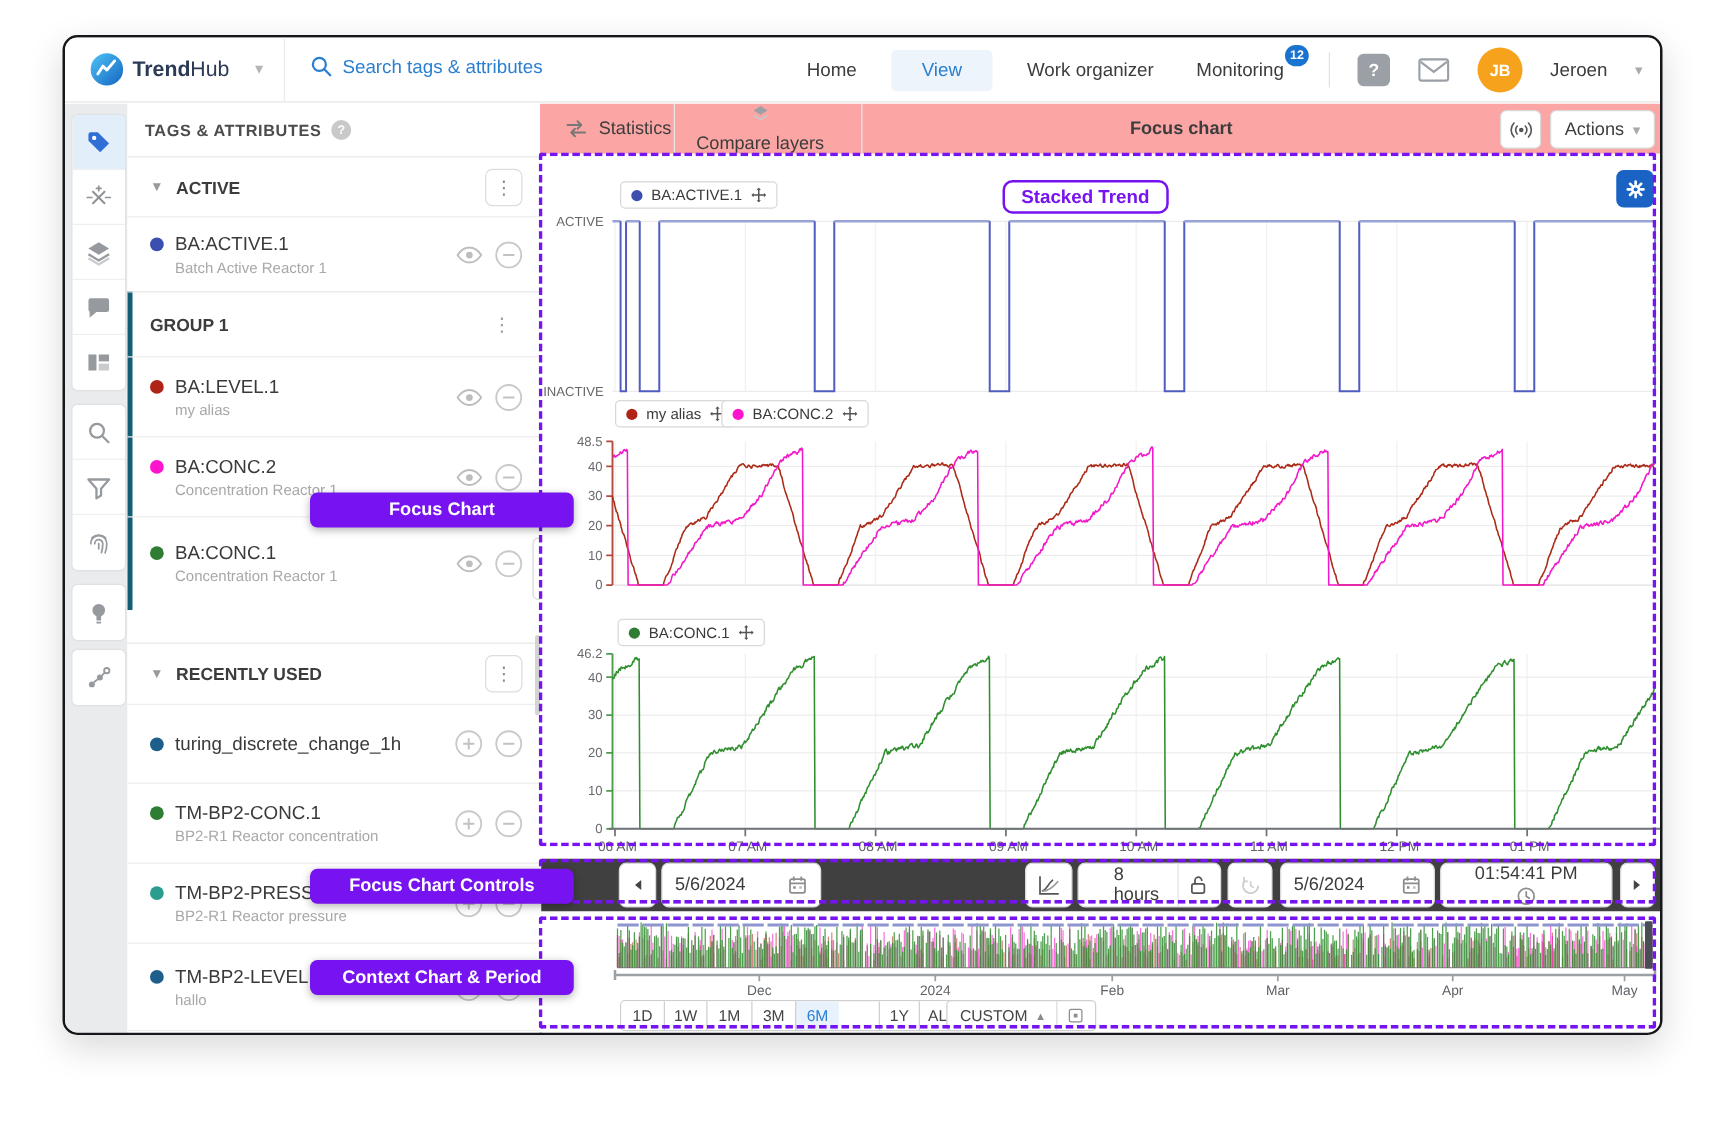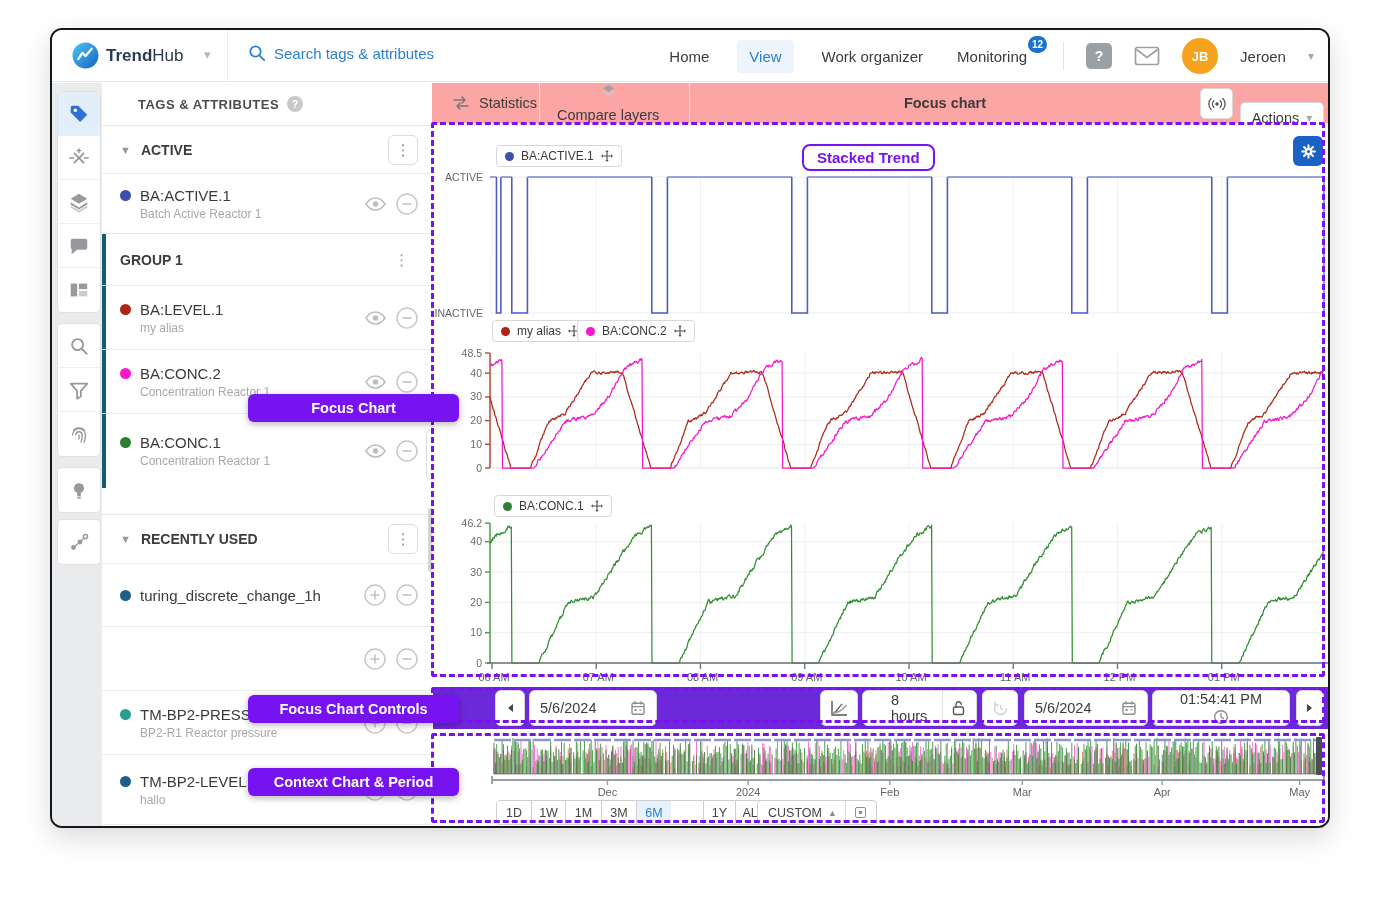--- a/index.html
+++ b/index.html
@@ -10,39 +10,39 @@
   .hdr { position:absolute; left:0; top:0; width:100%; height:52px; background:#fff; border-bottom:1px solid #e6e6e6; }
   .logo-circle { position:absolute; left:20px; top:12px; width:27px; height:27px; }
   .logo-text { position:absolute; left:54px; top:16px; font-size:17px; color:#2b3a55; }
   .logo-text b { font-weight:700; }
   .logo-caret { position:absolute; left:152px; top:17px; color:#b5b5b5; font-size:13px; cursor:pointer; }
   .hdr-div { position:absolute; left:175px; top:0; width:1px; height:52px; background:#ececec; }
   .search-wrap { position:absolute; left:196px; top:14px; display:flex; align-items:center; gap:8px; }
   .search-txt { font-size:15px; color:#2a7fd0; }
   .hdr-right { position:absolute; right:14px; top:0; height:52px; display:flex; align-items:center; gap:22px; }
   .nav-item { font-size:15px; color:#3c3c3c; cursor:pointer; position:relative; padding:8px 6px; }
-  .nav-item.active { color:#2a7fd0; background:#edf4fb; border-radius:4px; padding:8px 12px; }
+  .nav-item.active { color:#2a7fd0; background:#edf4fb; border-radius:4px; padding:8px 24px; }
   .badge { position:absolute; top:-4px; right:-14px; min-width:17px; height:17px; border-radius:9px; background:#1a73ce;
            color:#fff; font-size:10px; font-weight:700; display:flex; align-items:center; justify-content:center; padding:0 4px; }
   .vdiv { width:1px; height:28px; background:#e3e3e3; }
   .help-btn { width:26px; height:26px; background:#9aa0a6; border-radius:5px; color:#fff; font-weight:700; font-size:14px;
               display:flex; align-items:center; justify-content:center; cursor:pointer; }
   .avatar { width:36px; height:36px; border-radius:50%; background:#f6a21d; color:#fff; font-weight:700; font-size:13px;
             display:flex; align-items:center; justify-content:center; }
   .user-name { font-size:15px; color:#3c3c3c; }
   .sm-caret { color:#a9a9a9; font-size:12px; }
   
   .rail { position:absolute; left:0; top:53px; width:50px; height:747px; background:#e9ebed; }
   .rail-group { position:absolute; left:5px; width:44px; background:#fff; border:1px solid #dfe1e3; border-radius:5px; overflow:hidden; }
   .rail-btn { width:100%; height:44px; display:flex; align-items:center; justify-content:center; cursor:pointer; border-bottom:1px solid #efefef; }
   .rail-btn:last-child { border-bottom:none; }
   .rail-btn.active { background:#e3eefb; }
   
   .panel { position:absolute; left:50px; top:53px; width:330px; height:747px; background:#fff; }
-  .panel-hd { height:42px; display:flex; align-items:center; gap:8px; padding-left:36px; }
+  .panel-hd { height:42px; display:flex; align-items:center; gap:8px; padding-left:14px; }
   .panel-hd-title { font-size:13px; font-weight:700; letter-spacing:.5px; color:#4c4c4c; }
   .q-circle { width:16px; height:16px; border-radius:50%; background:#c9c9c9; color:#fff; font-size:10px; font-weight:700;
               display:flex; align-items:center; justify-content:center; }
   .sect-hd { height:48px; display:flex; align-items:center; padding:0 14px 0 18px; border-top:1px solid #e8e8e8; position:relative; }
   .sect-caret { color:#9a9a9a; font-size:11px; margin-right:10px; cursor:pointer; }
   .sect-title { font-size:14px; font-weight:700; color:#3c3c3c; }
   .kebab-box { margin-left:auto; width:30px; height:30px; border:1px solid #ddd; border-radius:6px; display:flex;
                align-items:center; justify-content:center; color:#8a8a8a; font-size:15px; cursor:pointer; background:#fff; }
   .kebab-plain { margin-left:auto; color:#9a9a9a; font-size:15px; cursor:pointer; padding:0 9px; }
   .tag-row { display:flex; align-items:center; padding:0 14px 0 18px; border-top:1px solid #ededed; position:relative; }
@@ -66,21 +66,21 @@
   
   .charts { position:absolute; left:381px; top:93px; width:898px; height:558px; background:#fff; }
   .chip { position:absolute; display:flex; align-items:center; gap:7px; background:#fff; border:1px solid #d8d8d8; border-radius:4px;
           height:22px; padding:0 8px; font-size:12px; color:#3a3a3a; cursor:grab; }
   .chip .dot { width:9px; height:9px; }
   .gear-btn { position:absolute; left:860px; top:13px; width:30px; height:30px; background:#1a63c4; border-radius:6px;
               display:flex; align-items:center; justify-content:center; cursor:pointer; }
   .ann-outline { position:absolute; left:369px; top:21px; padding:3px 13px; background:#fff; border:2.5px solid #7712f0; border-radius:8px;
                  color:#7712f0; font-size:15px; font-weight:700; z-index:40; }
   
-  .controls { position:absolute; left:381px; top:657px; width:898px; height:42px; background:#6d28d9; }
+  .controls { position:absolute; left:381px; top:657px; width:898px; height:42px; background:#404040; }
   .ctl { position:absolute; top:3px; height:36px; background:#fff; border:1px solid #d9d9d9; border-radius:6px; display:flex;
          align-items:center; justify-content:space-between; padding:0 10px; font-size:14.5px; color:#3c3c3c; cursor:pointer; }
   .ctl.icon-only { justify-content:center; padding:0; }
   .ctl .seg-div { width:1px; height:34px; background:#e3e3e3; margin:0 8px; }
   
   .context { position:absolute; left:381px; top:703px; width:898px; height:96px; background:#fff; }
   .pgroup { position:absolute; top:67px; height:25px; display:flex; border:1px solid #cfcfcf; border-radius:4px; overflow:hidden; background:#fff; }
   .pbtn { height:100%; display:flex; align-items:center; justify-content:center; font-size:12.5px; color:#444; cursor:pointer;
           border-left:1px solid #cfcfcf; background:#fff; }
   .pbtn:first-child { border-left:none; }
@@ -338,20 +338,27 @@
           <circle cx="11" cy="11" r="10" fill="none" stroke="#c9c9c9" stroke-width="1.5"></circle>
           <path d="M6.5 11h9M11 6.5v9" stroke="#c2c2c2" stroke-width="1.6"></path>
         </svg>
         <svg width="22" height="22" viewBox="0 0 22 22">
           <circle cx="11" cy="11" r="10" fill="none" stroke="#c9c9c9" stroke-width="1.5"></circle>
             <path d="M6.5 11h9" stroke="#c2c2c2" stroke-width="1.6"></path>
         </svg>
       </div>
     </div>
     <div class="tag-row" style="height:64px;">
+      <div class="tag-main">
+        <div class="tag-line">
+          <span class="dot" style="background:#2e7d32;"></span>
+          <span class="tag-name">TM-BP2-CONC.1</span>
+        </div>
+        <span class="tag-desc">BP2-R1 Reactor concentration</span>
+      </div>
       <div class="row-actions">
         <svg width="22" height="22" viewBox="0 0 22 22">
           <circle cx="11" cy="11" r="10" fill="none" stroke="#c9c9c9" stroke-width="1.5"></circle>
           <path d="M6.5 11h9M11 6.5v9" stroke="#c2c2c2" stroke-width="1.6"></path>
         </svg>
         <svg width="22" height="22" viewBox="0 0 22 22">
           <circle cx="11" cy="11" r="10" fill="none" stroke="#c9c9c9" stroke-width="1.5"></circle>
             <path d="M6.5 11h9" stroke="#c2c2c2" stroke-width="1.6"></path>
         </svg>
       </div>
@@ -418,21 +425,21 @@
     </div>
     <div class="tb-div" style="left:257px;"></div>
     <div class="tb-title">Focus chart</div>
     <div class="tb-btn icon-only" style="left:768px; width:33px;">
       <svg width="18" height="16" viewBox="0 0 18 16">
         <circle cx="9" cy="8" r="1.8" fill="#555"></circle>
         <path d="M5.8 4.8a4.6 4.6 0 000 6.4M12.2 4.8a4.6 4.6 0 010 6.4" fill="none" stroke="#555" stroke-width="1.3" stroke-linecap="round"></path>
         <path d="M3.2 2.4a8 8 0 000 11.2M14.8 2.4a8 8 0 010 11.2" fill="none" stroke="#555" stroke-width="1.3" stroke-linecap="round"></path>
       </svg>
     </div>
-    <div class="tb-btn" style="left:808px; width:84px;margin-top:14px;">
+    <div class="tb-btn" style="left:808px; width:84px;">
       <span>Actions</span>
       <span class="sm-caret">▾</span>
     </div>
   </div>
 
   <div class="charts">
     <svg id="focus-svg" width="898" height="558" viewBox="0 0 898 558">
         <line x1="58.980750000000015" y1="54" x2="58.980750000000015" y2="190" stroke="#f1f1f1" stroke-width="1"></line>
         <line x1="163.23075" y1="54" x2="163.23075" y2="190" stroke="#f1f1f1" stroke-width="1"></line>
         <line x1="267.48075" y1="54" x2="267.48075" y2="190" stroke="#f1f1f1" stroke-width="1"></line>

